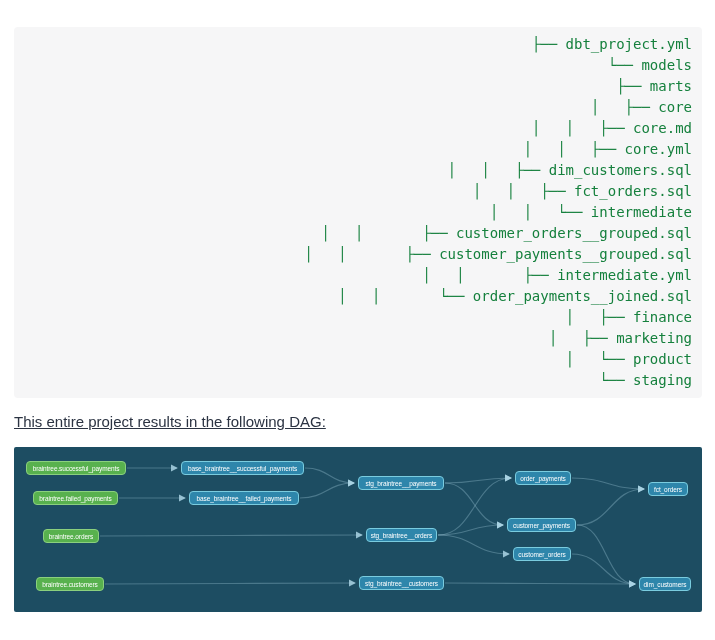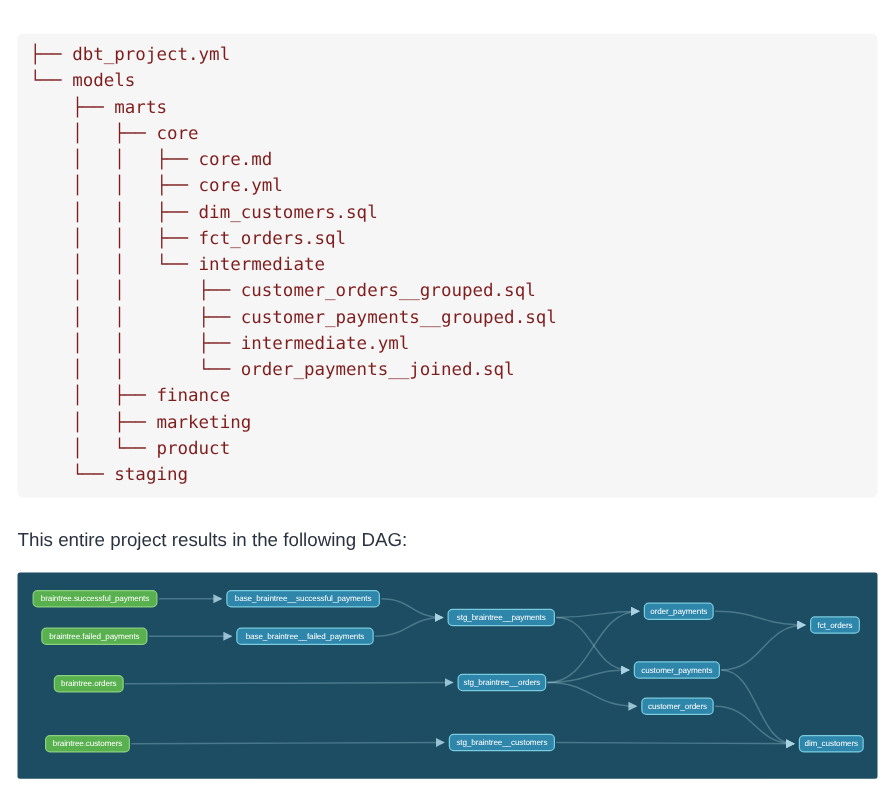--- a/index.html
+++ b/index.html
@@ -21,25 +21,26 @@
   }
   .tree-block {
     margin: 15px 0 0 0;
     background: #f6f6f7;
     border-radius: 4px;
     padding: 7px 10px;
     width: 688px;
     font-family: "DejaVu Sans Mono", "Liberation Mono", monospace;
     font-size: 14px;
     line-height: 21px;
-    color: #7f1d1d;
+    color: #15803d;
     white-space: pre;
     overflow: hidden;
+    text-align: right;
   }
-  .dag-intro { margin-top: 25px; }
+  .dag-intro { margin-top: 14px; text-decoration: underline; }
   .dag-figure {
     position: relative;
     margin-top: 16px;
     width: 688px;
     height: 165px;
     border-radius: 2px;
     overflow: hidden;
   }
   .dag-figure svg { position: absolute; top: 0; left: 0; }
   .dag-node {

